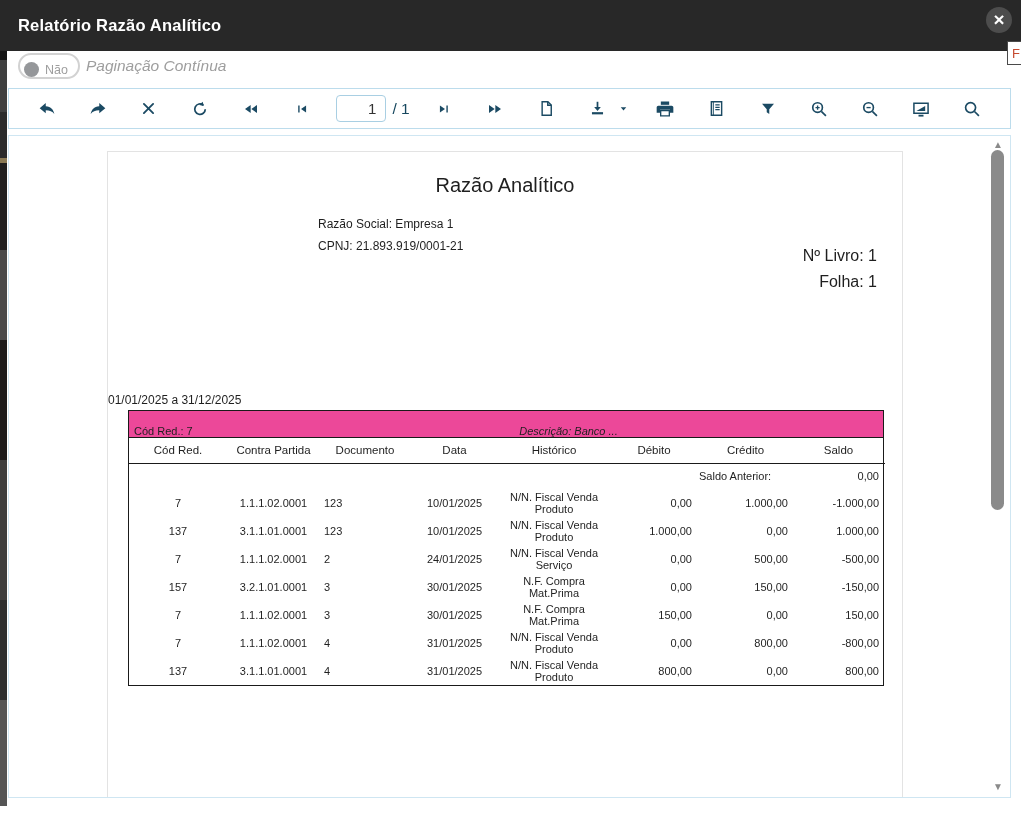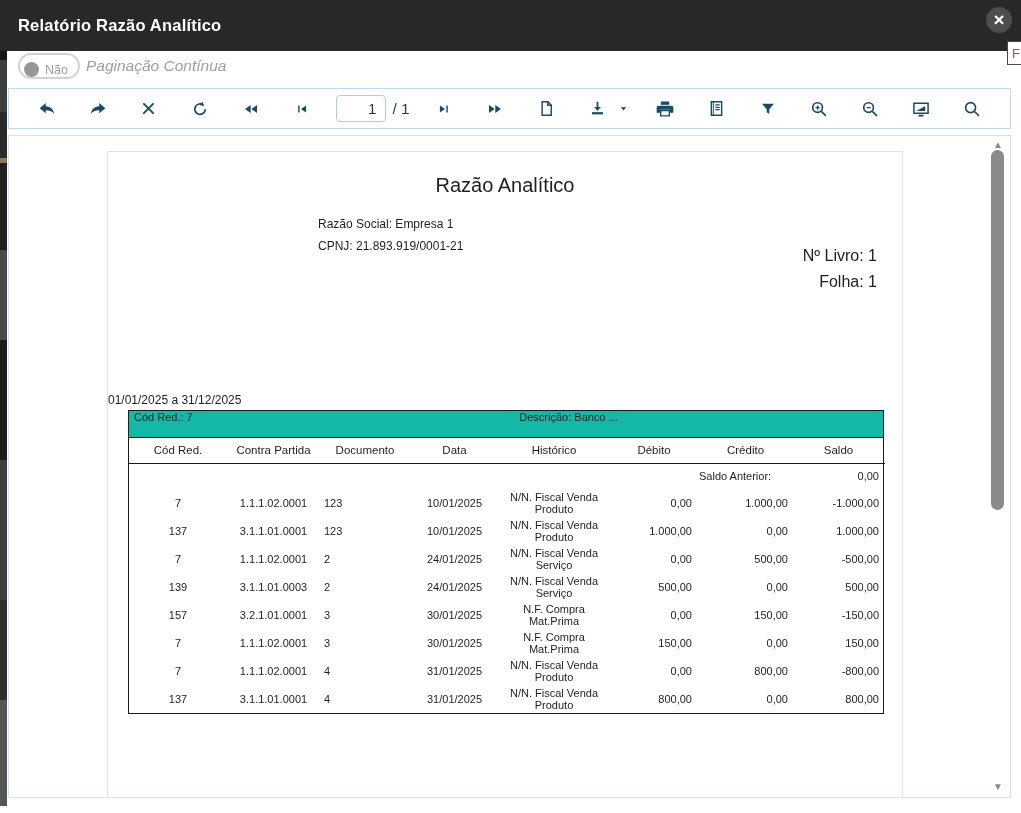--- a/index.html
+++ b/index.html
@@ -55,25 +55,25 @@
     background:#fff; border:1px solid #e3e3e3; color:#1f1f1f; }
 
   .r-title  { position:absolute; top:22px; left:0; width:100%; text-align:center; font-size:20px; }
   .r-social { position:absolute; top:65px; left:210px; font-size:12px; }
   .r-cnpj   { position:absolute; top:87px; left:210px; font-size:12px; }
   .r-livro  { position:absolute; top:95px; right:25px; font-size:16px; }
   .r-folha  { position:absolute; top:121px; right:25px; font-size:16px; }
   .r-period { position:absolute; top:241px; left:0; width:100%; text-align:left; font-size:12px; }
 
   .acct-block { position:absolute; top:258px; left:20px; width:756px; border:1px solid #1a1a1a; }
-  .group-bar { display:flex; align-items:flex-start; background:#14b8a6;
+  .group-bar { display:flex; align-items:flex-end; background:#ec4899;
     border-bottom:1px solid #1a1a1a; height:27px; font-size:11px; }
   .g-codred { width:125px; padding-left:5px; }
   .g-conta  { width:170px; text-align:center; line-height:12px; }
-  .g-desc   { flex:1; text-align:center; }
+  .g-desc   { flex:1; text-align:center;font-style:italic; }
 
   table.ledger { width:100%; border-collapse:collapse; font-size:11px; table-layout:fixed; }
   table.ledger thead th { font-weight:normal; font-size:11.5px; height:25px;
     border-bottom:1px solid #1a1a1a; vertical-align:middle; }
   table.ledger td { vertical-align:middle; line-height:12px; }
   tr.saldo-prev td { height:26px; }
   tr.data-row td { height:28px; }
   .c0 { text-align:center; }
   .c1 { text-align:center; }
   .c2 { text-align:left; padding-left:4px; }
@@ -307,30 +307,20 @@
             <td class="c0">7</td>
               <td class="c1">1.1.1.02.0001</td>
               <td class="c2">2</td>
               <td class="c3">24/01/2025</td>
               <td class="c4">N/N. Fiscal Venda Serviço</td>
               <td class="c5">0,00</td>
               <td class="c6">500,00</td>
               <td class="c7">-500,00</td>
           </tr>
           <tr class="data-row">
-            <td class="c0">139</td>
-              <td class="c1">3.1.1.01.0003</td>
-              <td class="c2">2</td>
-              <td class="c3">24/01/2025</td>
-              <td class="c4">N/N. Fiscal Venda Serviço</td>
-              <td class="c5">500,00</td>
-              <td class="c6">0,00</td>
-              <td class="c7">500,00</td>
-          </tr>
-          <tr class="data-row">
             <td class="c0">157</td>
               <td class="c1">3.2.1.01.0001</td>
               <td class="c2">3</td>
               <td class="c3">30/01/2025</td>
               <td class="c4">N.F. Compra Mat.Prima</td>
               <td class="c5">0,00</td>
               <td class="c6">150,00</td>
               <td class="c7">-150,00</td>
           </tr>
           <tr class="data-row">

